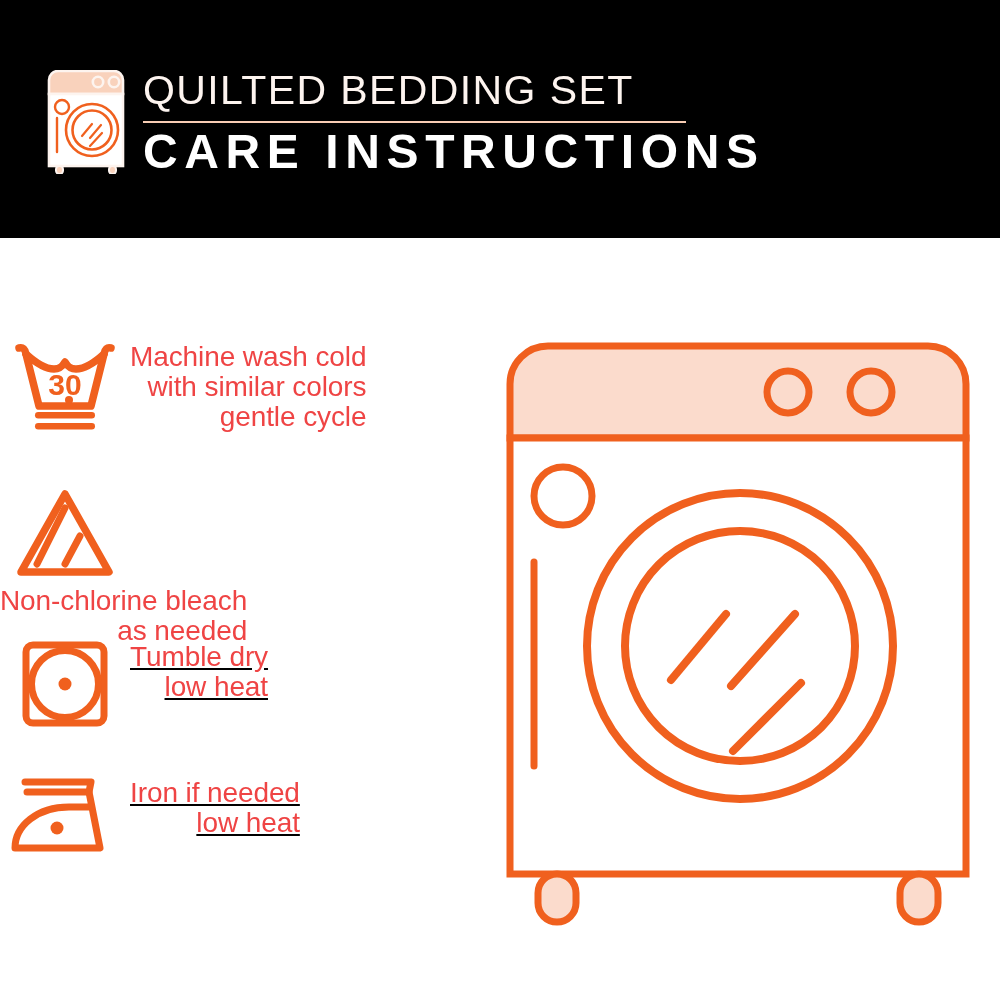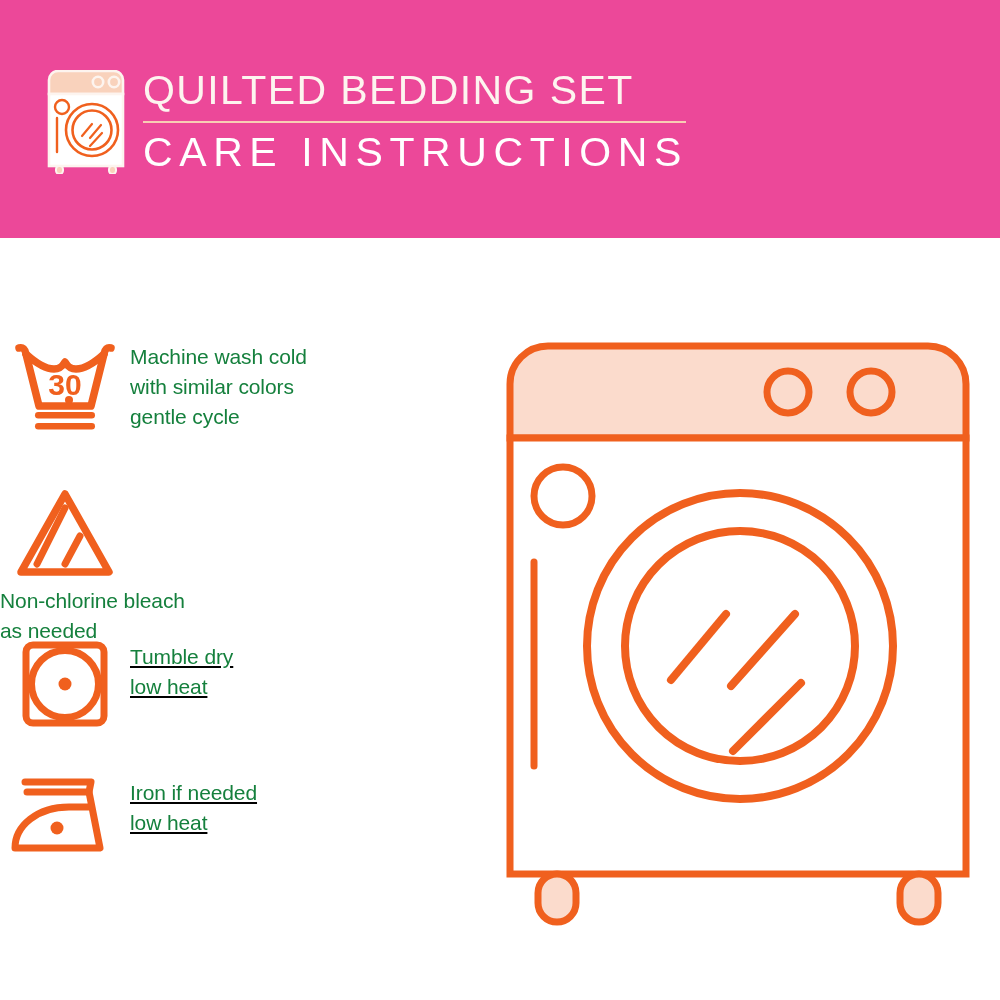--- a/index.html
+++ b/index.html
@@ -20,21 +20,21 @@
     background: #ffffff;
   }
 
   
   .header {
     position: absolute;
     left: 0;
     top: 0;
     width: 1000px;
     height: 238px;
-    background: #ec4899;
+    background: #000000;
     display: flex;
     align-items: center;
   }
   .header-logo {
     position: absolute;
     left: 44px;
     top: 70px;
     width: 84px;
     height: 104px;
   }
@@ -53,24 +53,24 @@
     white-space: nowrap;
   }
   .header-rule {
     width: 543px;
     height: 2px;
     background: #F8CDB4;
     margin: 7px 0 4px 0;
   }
   .header-subtitle {
     color: #FFFFFF;
-    font-size: 41px;
+    font-size: 48px;
     line-height: 50px;
     letter-spacing: 6.6px;
-    font-weight: 400;
+    font-weight: 700;
     white-space: nowrap;
   }
 
   
   .care-list {
     position: absolute;
     left: 0;
     top: 238px;
     width: 480px;
     height: 762px;
@@ -89,26 +89,27 @@
 
   .care-symbol {
     width: 130px;
     min-width: 130px;
     display: flex;
     justify-content: center;
     align-items: flex-start;
     box-sizing: border-box;
   }
   .care-text {
-    color: #15803d;
-    font-size: 21px;
+    color: #ef4444;
+    font-size: 28px;
     line-height: 30px;
     letter-spacing: -0.1px;
     padding-top: 4px;
     white-space: pre-line;
+    text-align: right;
   }
 
   
   .machine-wrap {
     position: absolute;
     left: 490;
     left: 488px;
     top: 326px;
     width: 500px;
     height: 620px;

